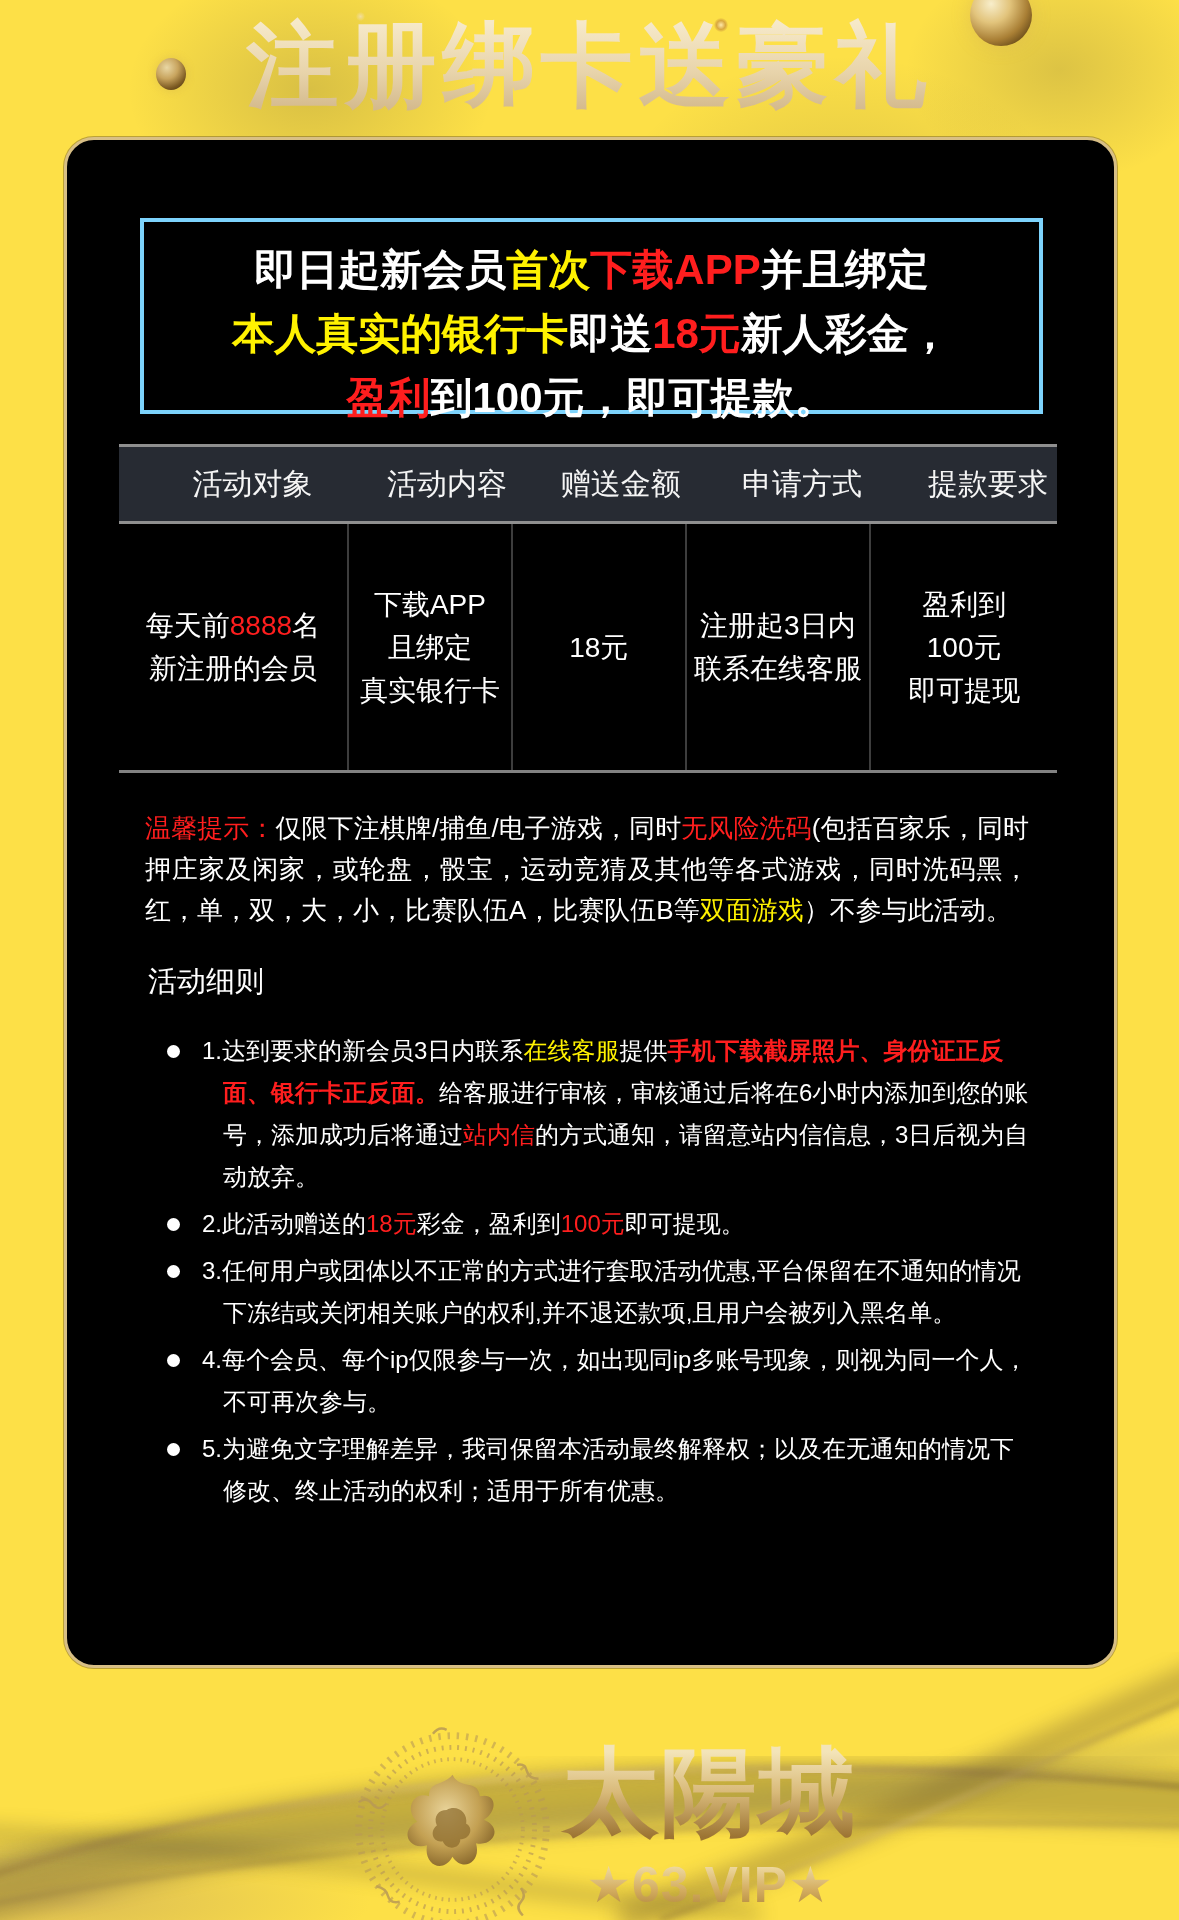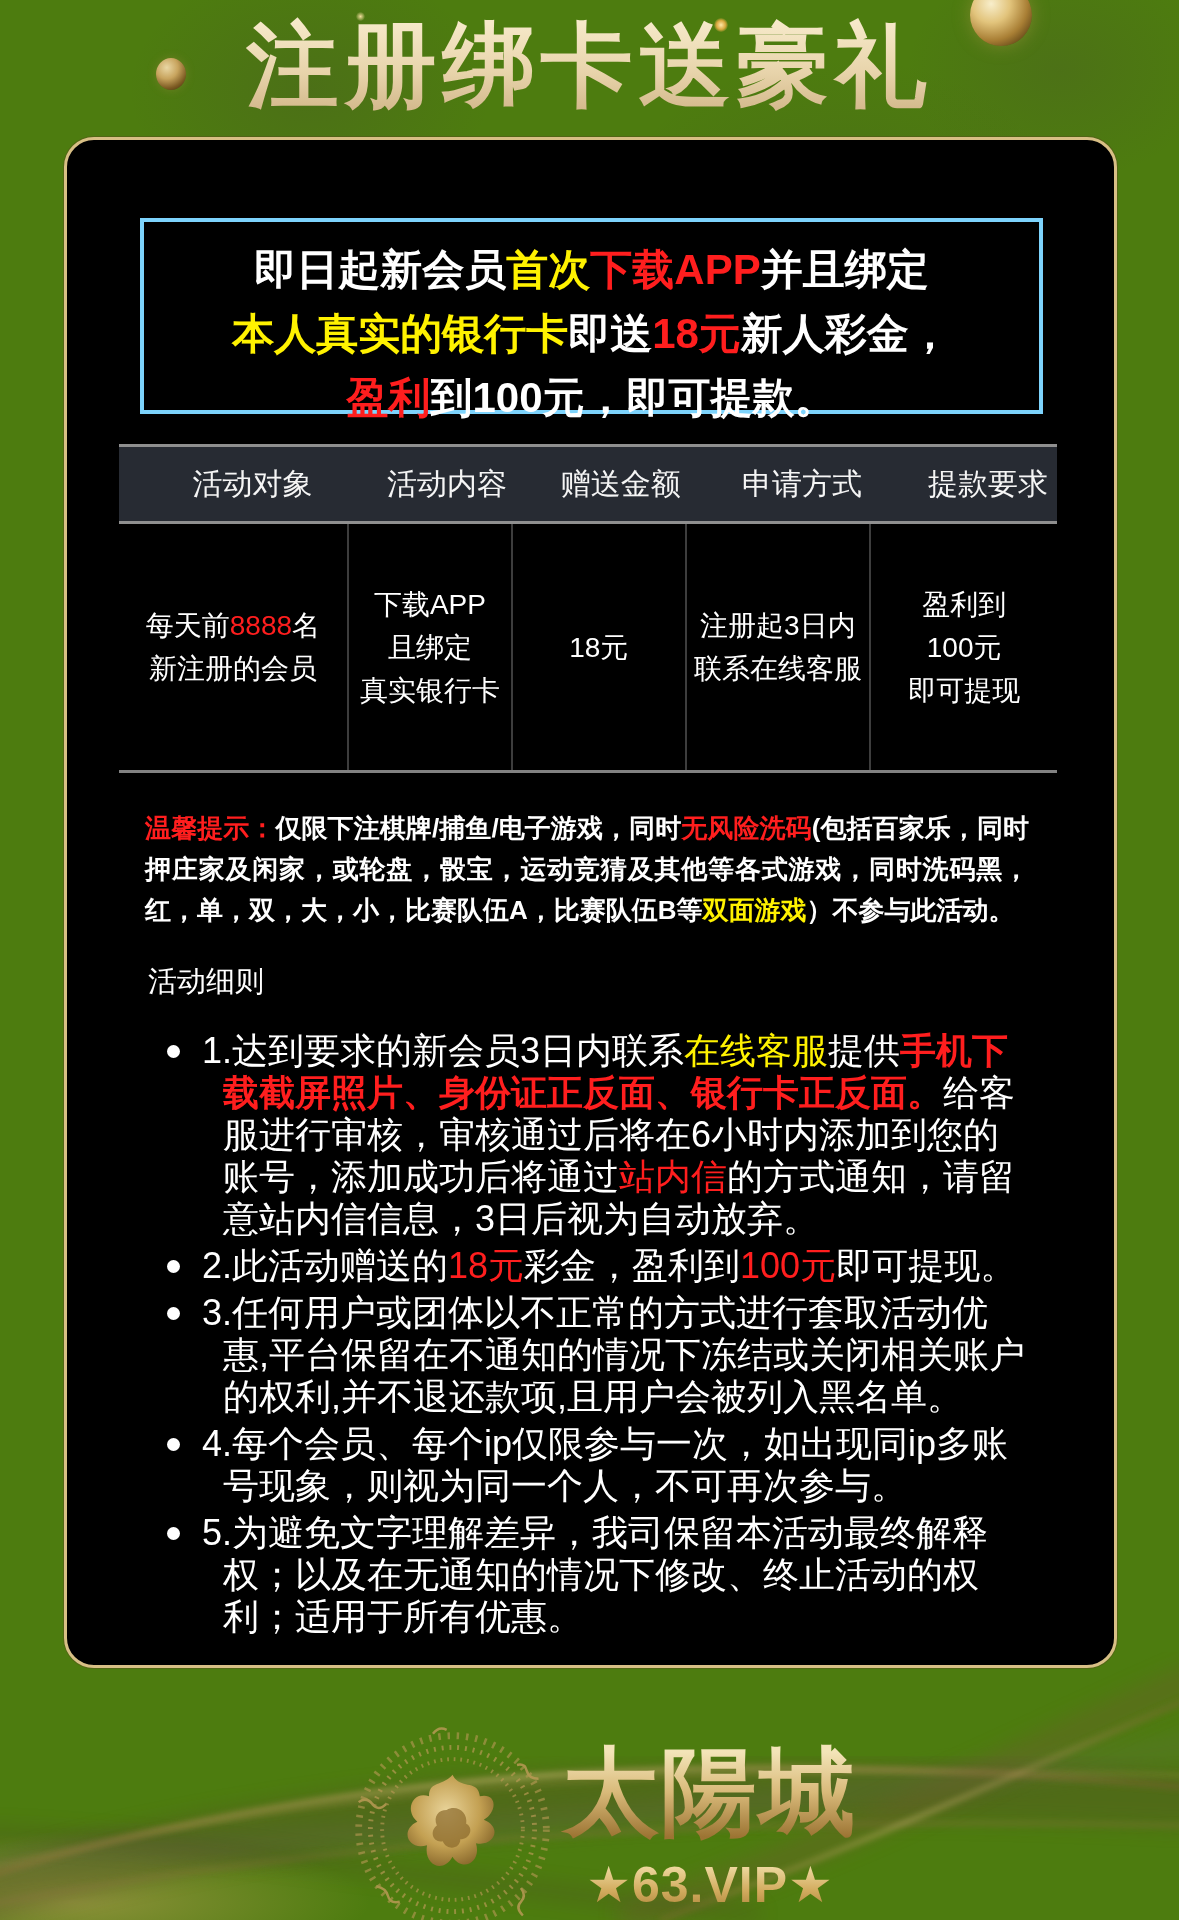--- a/index.html
+++ b/index.html
@@ -1,17 +1,17 @@
 <!DOCTYPE html>
 <html><head>
 <meta charset="utf-8">
 <style>
   html,body{margin:0;padding:0;background:#000;}
   body{font-family:"Liberation Sans","DejaVu Sans",sans-serif;}
-  .stage{position:relative;width:1179px;height:1920px;margin:0 auto;background:#4d7c0f;overflow:hidden;}
+  .stage{position:relative;width:1179px;height:1920px;margin:0 auto;background:#fde047;overflow:hidden;}
 
   
   .top-texture{position:absolute;left:0;top:0;width:1179px;height:430px;
     background:
       radial-gradient(260px 180px at 310px 90px, rgba(70,62,55,.20), rgba(0,0,0,0) 70%),
       radial-gradient(320px 220px at 840px 210px, rgba(66,60,52,.16), rgba(0,0,0,0) 70%),
       radial-gradient(220px 160px at 1060px 70px, rgba(72,64,56,.18), rgba(0,0,0,0) 70%),
       radial-gradient(400px 260px at 560px 330px, rgba(40,36,30,.25), rgba(0,0,0,0) 75%);
   }
 
@@ -60,27 +60,27 @@
   .th{display:flex;align-items:center;justify-content:center;font-size:30px;font-weight:500;color:#f5f5f5;padding-left:48px;}
   .tbody{display:flex;height:246px;border-bottom:3px solid #828282;background:#000;justify-content:flex-end;}
   .td{display:flex;flex-direction:column;align-items:center;justify-content:center;
     font-size:28px;line-height:43px;color:#fff;border-right:2px solid #3d3d3d;box-sizing:border-box;}
   .td:last-child{border-right:none;}
   .c1{width:24.5%;} .c2{width:17.5%;} .c3{width:18.5%;} .c4{width:19.7%;} .c5{width:19.8%;}
   .cell-line{text-align:center;}
 
   
   .tips{position:absolute;left:78px;top:668px;width:884px;
-    font-size:26px;font-weight:700;line-height:41px;color:#fff;text-align:justify;}
+    font-size:26px;font-weight:400;line-height:41px;color:#fff;text-align:justify;}
 
   
   .rules-title{position:absolute;left:81px;top:822px;font-size:29px;color:#fff;}
   .rules{position:absolute;left:90px;top:890px;width:872px;margin:0;padding:0;list-style:none;}
   .rules li{position:relative;margin:0 0 5px 0;padding-left:66px;text-indent:-21px;
-    font-size:36px;line-height:42px;color:#fff;}
+    font-size:24px;line-height:42px;color:#fff;}
   .rules li::before{content:"";position:absolute;left:10px;top:15px;width:13px;height:13px;
     border-radius:50%;background:#fff;}
 
   
   .footer-waves{position:absolute;left:0;top:1652px;width:1179px;height:268px;}
   .sun-logo{position:absolute;left:345px;top:1722px;width:215px;height:215px;}
   .footer-text{position:absolute;left:540px;top:1742px;width:340px;text-align:center;}
   .brand{font-size:96px;font-weight:800;letter-spacing:2px;line-height:100px;
     background:linear-gradient(180deg,#f3e4b8 10%,#d9ba7a 50%,#9c7433 95%);
     -webkit-background-clip:text;background-clip:text;color:transparent;white-space:nowrap;}

